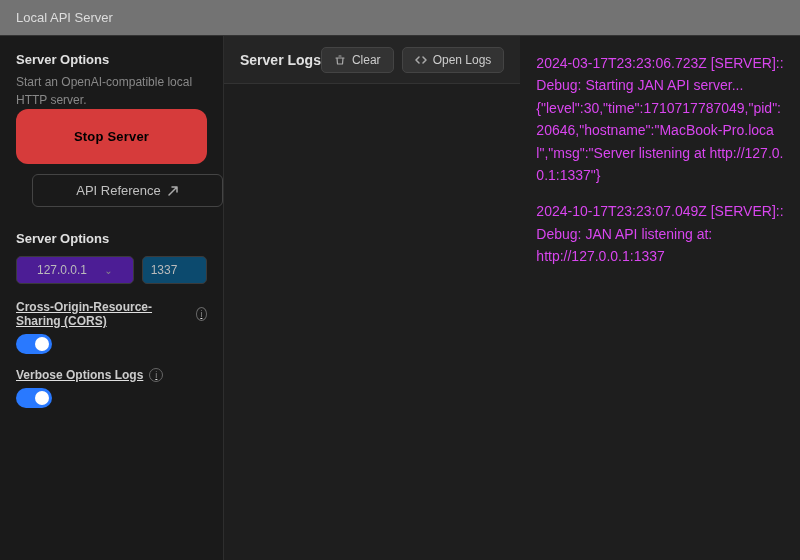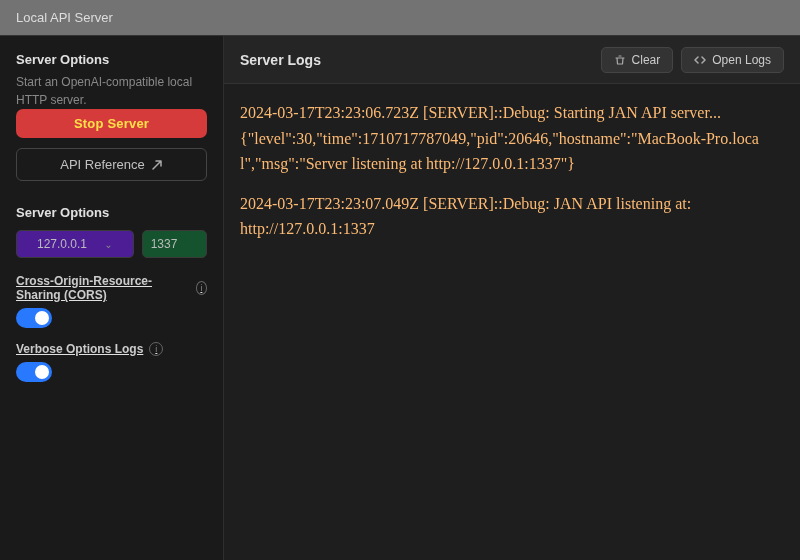--- a/index.html
+++ b/index.html
@@ -57,24 +57,24 @@
     }
 
     .sidebar-description {
       font-size: 12px;
       color: #888;
       line-height: 1.5;
     }
 
     .stop-server-btn {
       background: #d63b3b;
-      color: #fde047;
+      color: #000000;
       border: none;
-      border-radius: 7px;
-      padding: 7px 0;
+      border-radius: 12px;
+      padding: 20px 0;
       font-size: 13px;
       font-weight: 600;
       cursor: pointer;
       width: 100%;
       margin-bottom: 10px;
       letter-spacing: 0.2px;
     }
 
     .api-reference-btn {
       background: transparent;
@@ -83,20 +83,21 @@
       border-radius: 6px;
       padding: 8px 0;
       font-size: 13px;
       cursor: pointer;
       width: 100%;
       display: flex;
       align-items: center;
       justify-content: center;
       gap: 6px;
       margin-bottom: 20px;
+      margin-left: 16px;
     }
 
     .external-icon {
       width: 12px;
       height: 12px;
       display: inline-block;
     }
 
     .server-options-section {
       margin-top: 4px;
@@ -122,21 +123,21 @@
       color: #bbb;
       font-size: 12px;
       padding: 6px 20px;
       flex: 1.6;
       display: flex;
       align-items: center;
       justify-content: space-between;
       cursor: pointer;
     }
     .input-port {
-      background: #14532d;
+      background: #0c4a6e;
       border: 1px solid #3a3a3a;
       border-radius: 5px;
       color: #bbb;
       font-size: 12px;
       padding: 6px 8px;
       flex: 1;
       cursor: pointer;
     }
 
     .chevron-icon {
@@ -195,21 +196,20 @@
     }
     .toggle-switch.on::after {
       left: 19px;
     }
 
     
     .content-area {
       flex: 1;
       background: #1e1e1e;
       display: flex;
-      flex-direction: column;
       overflow: hidden;
     }
 
     .logs-header {
       background: #252525;
       border-bottom: 1px solid #333;
       padding: 12px 16px;
       display: flex;
       align-items: center;
       justify-content: space-between;
@@ -238,24 +238,24 @@
       cursor: pointer;
       display: flex;
       align-items: center;
       gap: 6px;
     }
 
     .logs-body {
       flex: 1;
       padding: 16px;
       overflow-y: auto;
-      font-family: Liberation Serif, serif;
-      font-size: 16px;
+      font-family: Liberation Sans, sans-serif;
+      font-size: 14px;
       line-height: 1.6;
-      color: #fdba74;
+      color: #d946ef;
     }
 
     .log-entry {
       margin-bottom: 14px;
       white-space: pre-wrap;
       word-break: break-all;
     }
 
     
     ::-webkit-scrollbar { width: 6px; }
@@ -336,19 +336,19 @@
             <path d="M8 3L11 6L8 9" stroke="#aaa" stroke-width="1.5" stroke-linecap="round" stroke-linejoin="round"></path>
           </svg>
           <span>Open Logs</span>
         </button>
       </div>
     </div>
 
     <div class="logs-body">
       <div class="log-entry">2024-03-17T23:23:06.723Z [SERVER]::Debug: Starting JAN API server...
 {"level":30,"time":1710717787049,"pid":20646,"hostname":"MacBook-Pro.local","msg":"Server listening at http://127.0.0.1:1337"}</div>
-      <div class="log-entry">2024-03-17T23:23:07.049Z [SERVER]::Debug: JAN API listening at:
+      <div class="log-entry">2024-10-17T23:23:07.049Z [SERVER]::Debug: JAN API listening at:
 http://127.0.0.1:1337</div>
     </div>
 
   </div>
 
 </div>
 
 </body></html>

